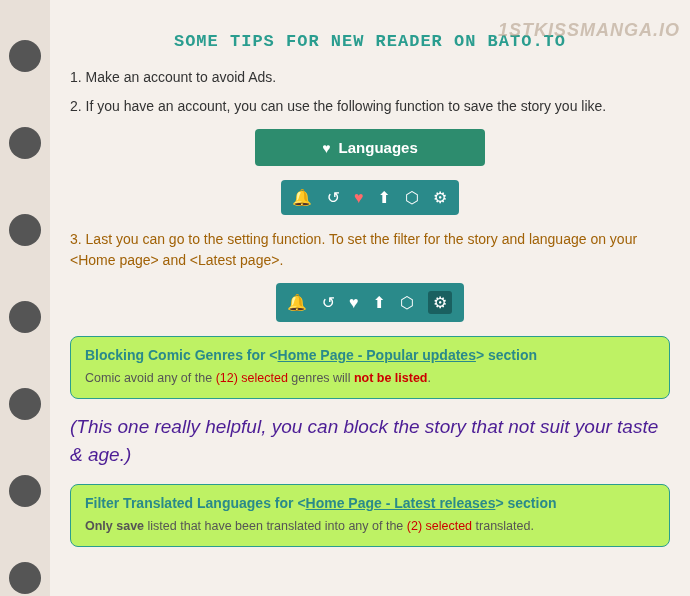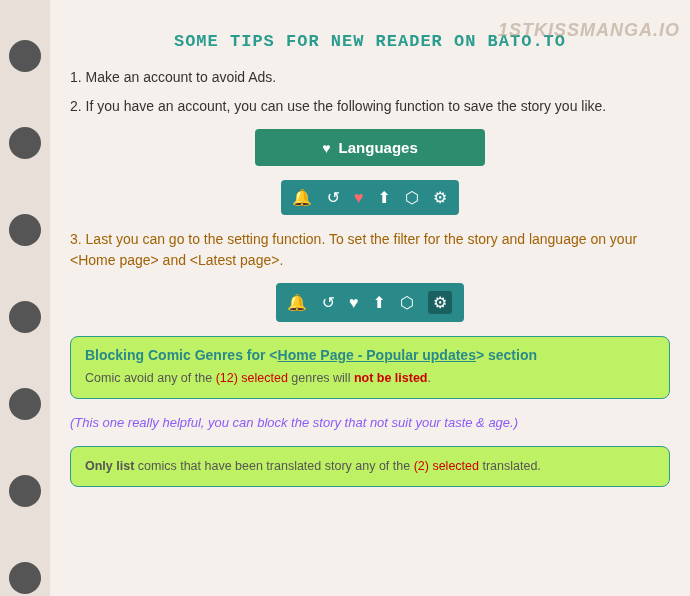--- a/index.html
+++ b/index.html
@@ -143,22 +143,22 @@
       font-weight: normal;
     }
     .info-box-body .not-listed {
       color: #cc0000;
       font-weight: bold;
     }
     .info-box-body .only-list {
       font-weight: bold;
     }
     .helpful-note {
-      color: #8b5cf6;
-      font-size: 13px;
+      color: #4c1d95;
+      font-size: 19px;
       font-style: italic;
       margin-bottom: 14px;
       line-height: 1.5;
     }
     .section-gap {
       margin-bottom: 8px;
     }
   </style>
 </head>
 <body>
@@ -214,18 +214,21 @@
       <span>Blocking Comic Genres for &lt;</span><a>Home Page - Popular updates</a><span>&gt; section</span>
     </div>
     <div class="info-box-body">
       <span>Comic avoid any of the </span><span class="selected-count">(12) selected</span><span> genres will </span><span class="not-listed">not be listed</span><span>.</span>
     </div>
   </div>
 
   <p class="helpful-note">(This one really helpful, you can block the story that not suit your taste &amp; age.)</p>
 
   <div class="info-box">
+    <div class="info-box-title">
+      <span>Filter Translated Languages for &lt;</span><a>Home Page - Latest releases</a><span>&gt; section</span>
+    </div>
     <div class="info-box-body">
-      <span class="only-list">Only list</span><span> comics that have been translated story any of the </span><span class="selected-count">(2) selected</span><span> translated.</span>
+      <span class="only-list">Only save</span><span> listed that have been translated into any of the </span><span class="selected-count">(2) selected</span><span> translated.</span>
     </div>
   </div>
 
 </div>
 
 </body></html>

